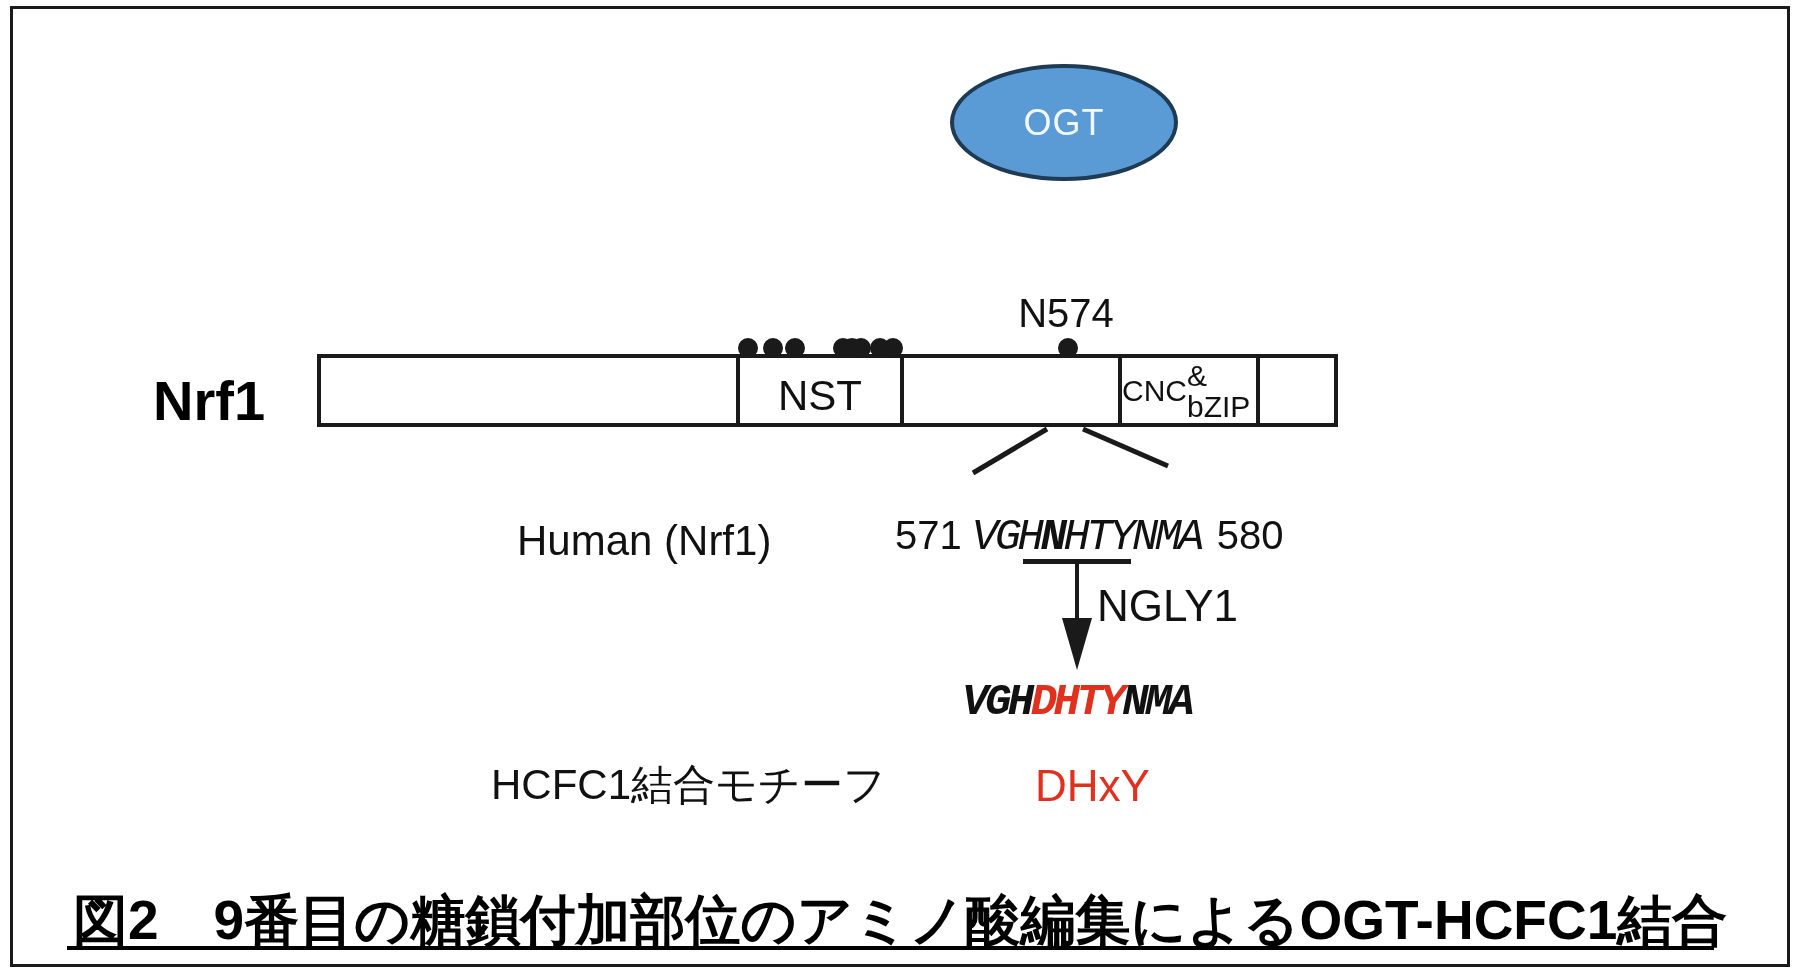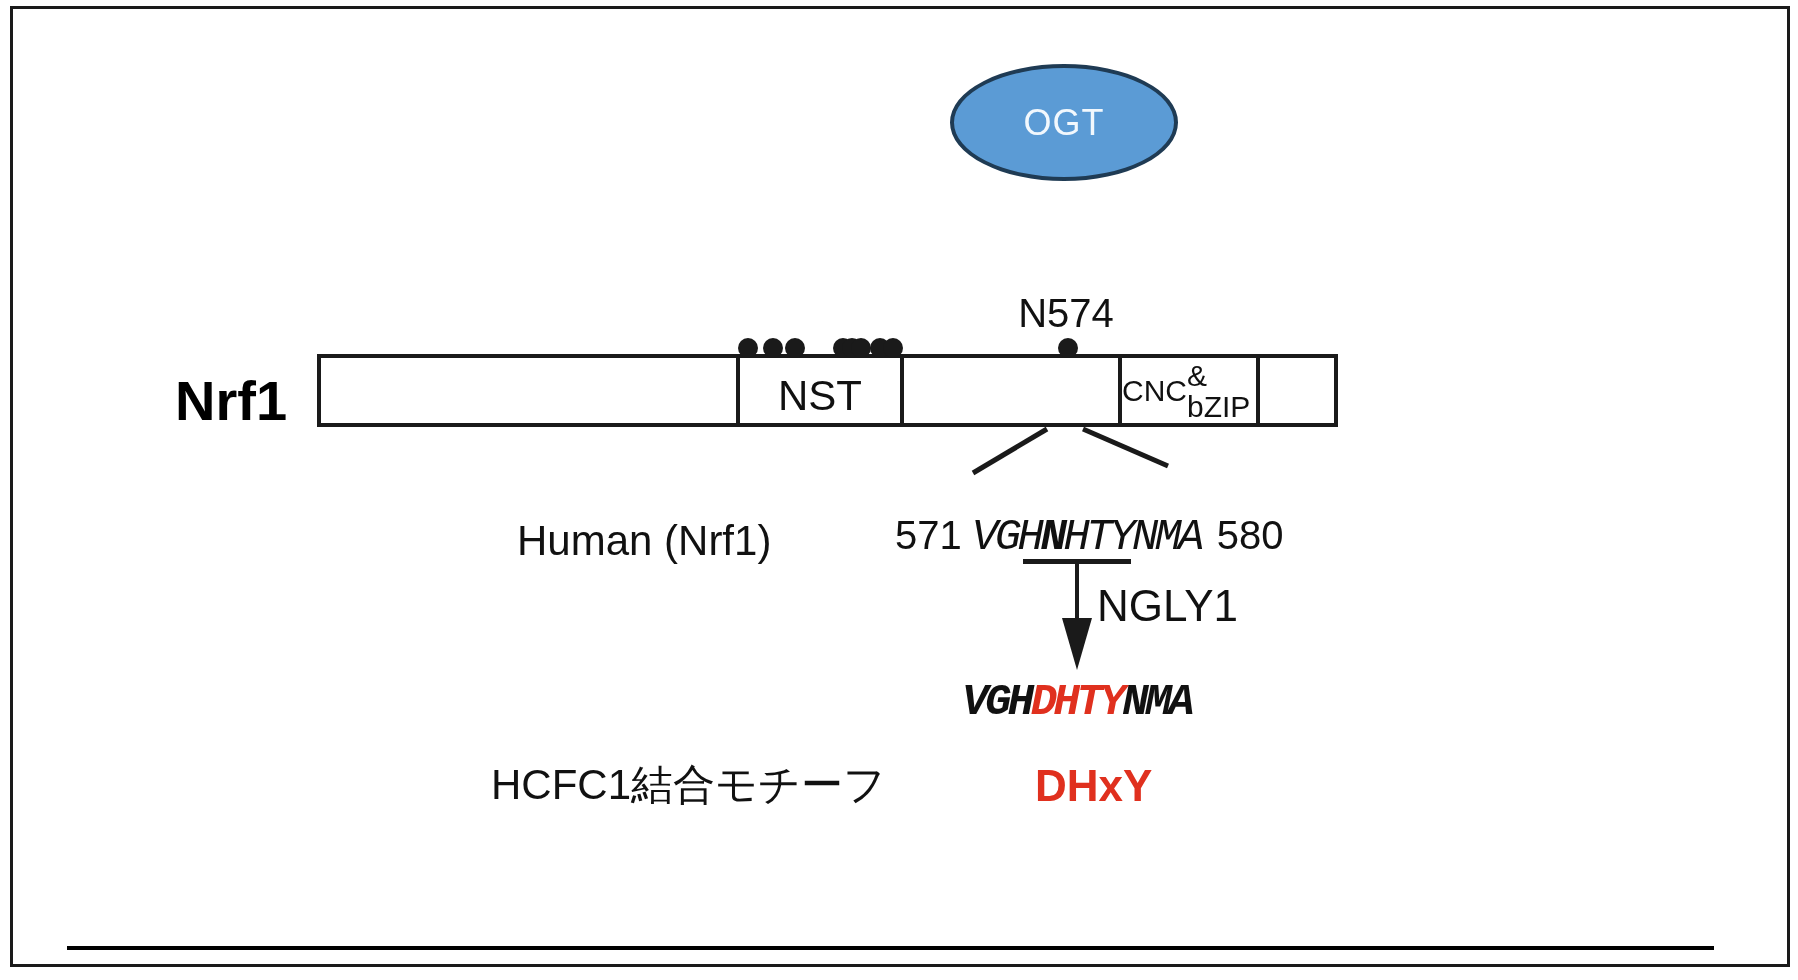--- a/index.html
+++ b/index.html
@@ -34,21 +34,21 @@
     left:950px;top:64px;width:228px;height:117px;
     background:var(--blue-fill);border:4px solid var(--blue-border);
     font-size:36px;color:#f2f8fd;letter-spacing:1px;z-index:2;
   }
   .n574{
     position:absolute;left:1006px;top:291px;width:120px;
     text-align:center;font-size:40px;color:#111;
   }
   .nrf1-label{
     position:absolute;left:153px;top:368px;
-    font-size:56px;font-weight:600;color:#000;margin-left:22px;
+    font-size:56px;font-weight:600;color:#000;
   }
   
   .bar{
     position:absolute;left:317px;top:354px;width:1021px;height:73px;
     background:#ffffff;border:4px solid var(--ink);
   }
   .divider{position:absolute;top:356px;width:4px;height:69px;background:var(--ink);}
   .divider.d1{left:736px;}
   .divider.d2{left:900px;}
   .divider.d3{left:1118px;}
@@ -73,21 +73,21 @@
   .mono{
     font-family:"Liberation Mono", monospace;
     font-size:44px;letter-spacing:-3.5px;color:#111;font-style:italic;
   }
   .mono.heavy{font-weight:800;}
   .mono.bold{font-weight:700;}
   .mono.red{color:var(--red);}
   .motif-underline{position:absolute;left:1023px;top:559px;width:108px;height:5px;background:var(--ink);}
   .ngly1{position:absolute;left:1097px;top:581px;font-size:44px;color:#111;}
   .motif-label{position:absolute;left:491px;top:757px;font-size:42px;color:#111;}
-  .motif-value{position:absolute;left:1035px;top:761px;font-size:44px;font-weight:700;color:var(--red);}
+  .motif-value{position:absolute;left:1035px;top:761px;font-size:44px;font-weight:400;color:var(--red);}
   
   .caption{
     position:absolute;left:73px;top:884px;
     font-size:55px;font-weight:700;color:#000;white-space:nowrap;
   }
   .caption-underline{position:absolute;left:67px;top:946px;width:1647px;height:4px;background:#000;}
 </style>
 </head>
 <body>
 
@@ -150,15 +150,16 @@
 
   <div class="seq-row seq2">
     <span class="mono bold">VGH</span>
       <span class="mono bold red">DHTY</span>
       <span class="mono bold">NMA</span>
   </div>
 
   <div class="motif-label">HCFC1結合モチーフ</div>
   <div class="motif-value">DHxY</div>
 
+  <div class="caption">図2　9番目の糖鎖付加部位のアミノ酸編集によるOGT-HCFC1結合</div>
   <div class="caption-underline"></div>
 
 </div>
 
 </body></html>

